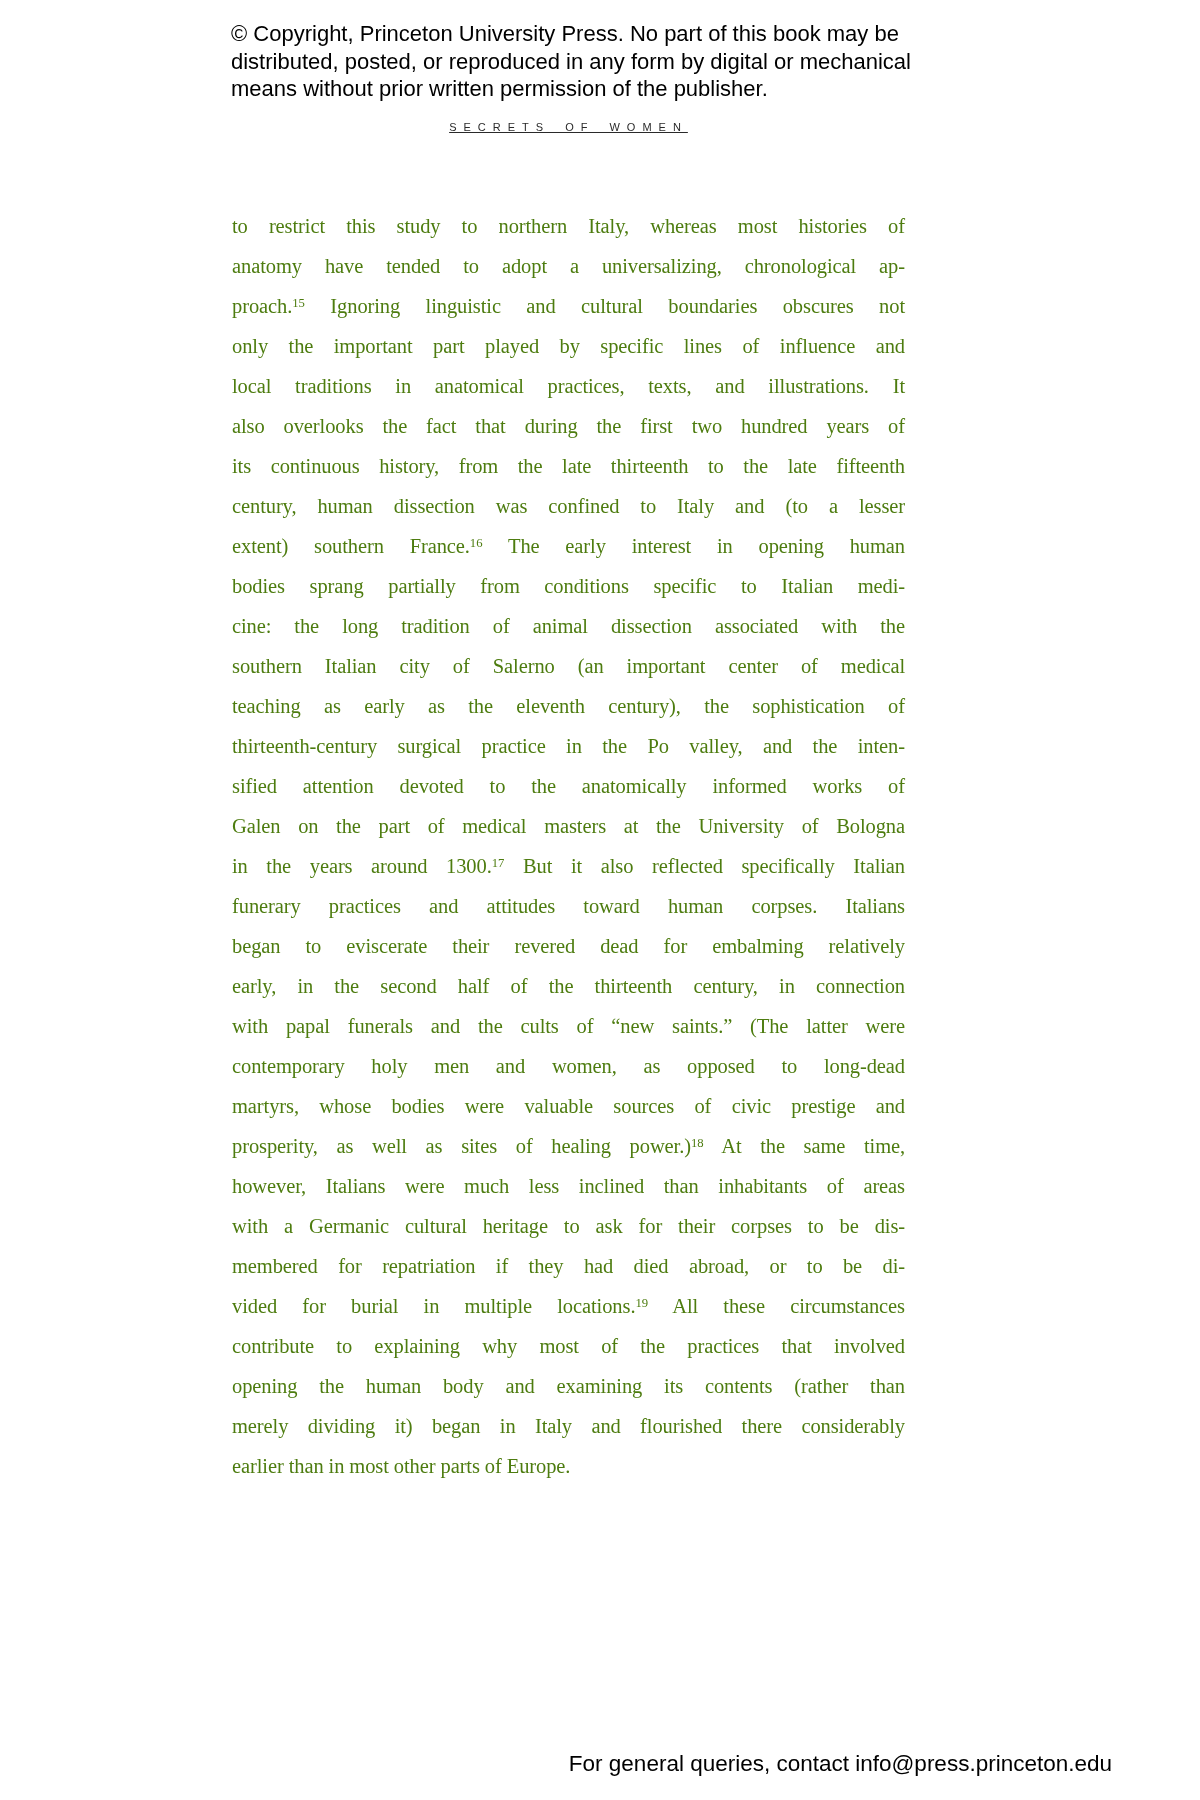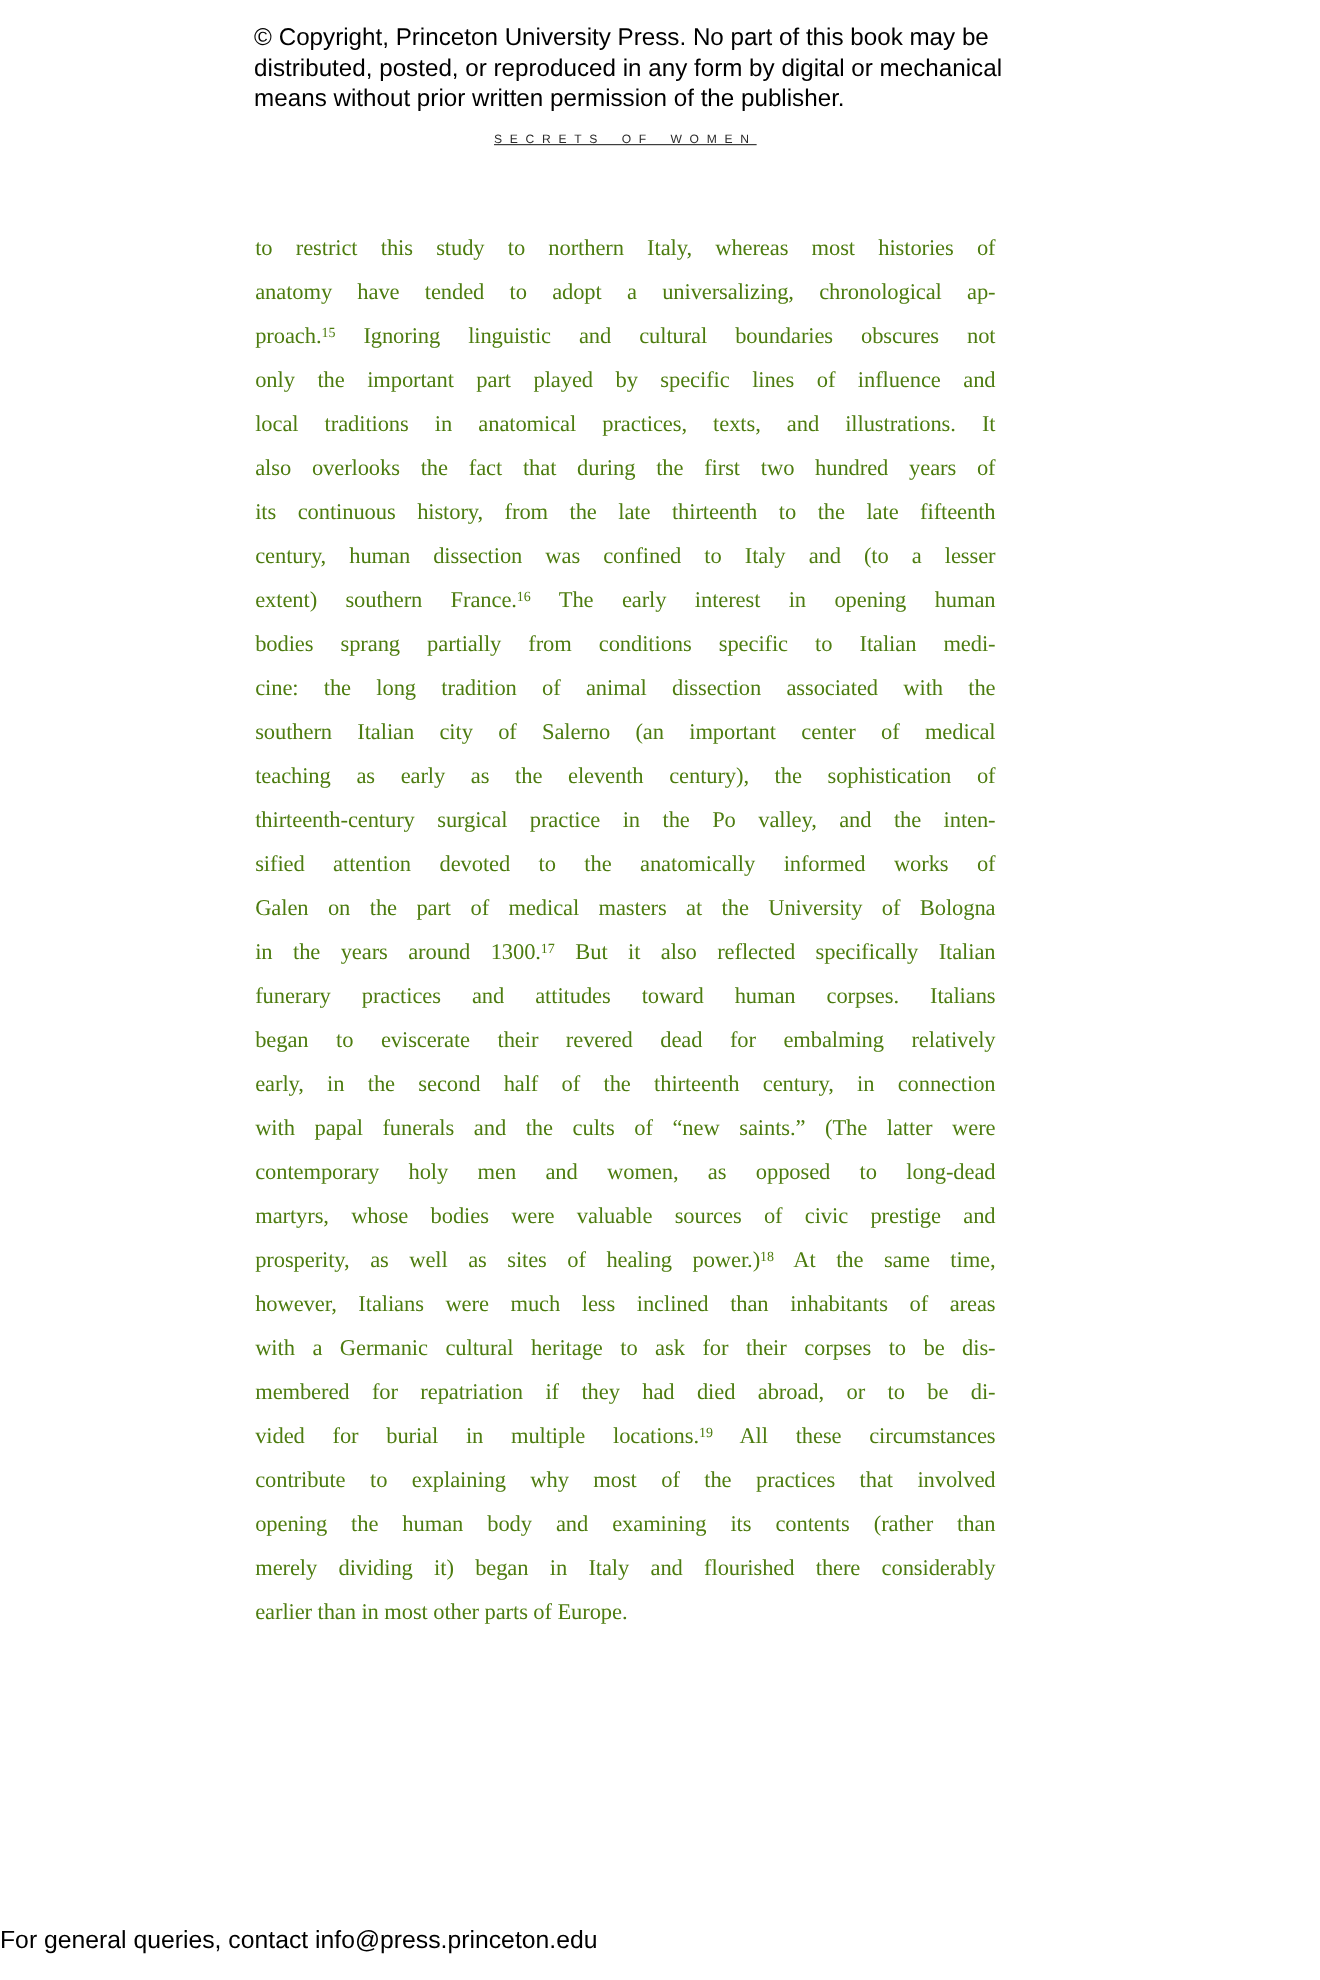--- a/index.html
+++ b/index.html
@@ -78,21 +78,21 @@
     text-align: center;
     font-family: "Liberation Serif", serif;
     font-size: 22px;
     color: #222222;
   }
   .footer-queries {
     position: absolute;
     left: 0;
     top: 1751px;
     width: 1112px;
-    text-align: left;
+    text-align: right;
     font-family: "Liberation Sans", sans-serif;
     font-size: 22.5px;
     color: #000000;
   }
   .footer-queries .email {
     color: #000000;
     text-decoration: none;
   }
 </style>
 </head>

